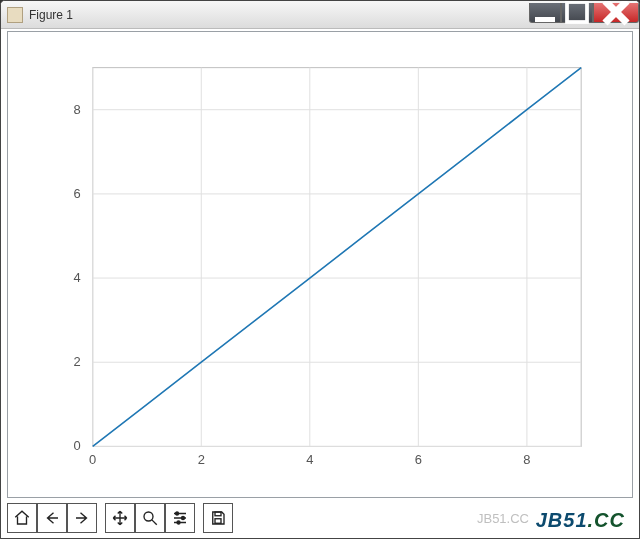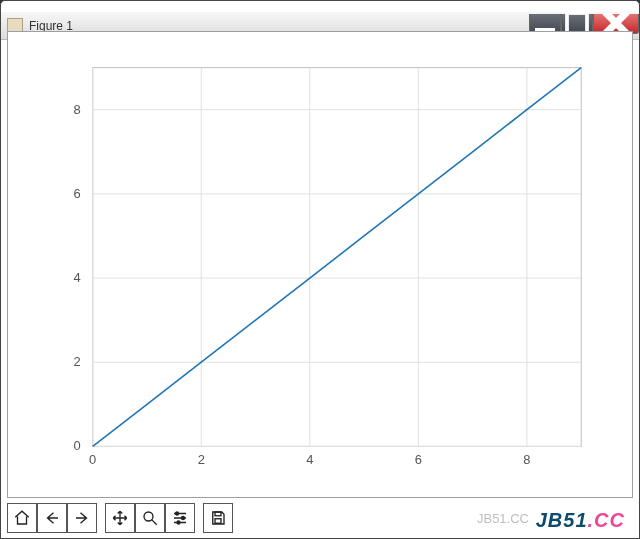--- a/index.html
+++ b/index.html
@@ -1,38 +1,38 @@
 <!DOCTYPE html>
 <html><head>
 <meta charset="utf-8">
 <style>
   html,body{margin:0;padding:0;font-family:"Segoe UI",Tahoma,sans-serif;font-size:12px;background:#333;}
   .window{width:640px;height:539px;position:relative;background:#fff;border:1px solid #444;border-radius:5px 5px 0 0;box-sizing:border-box;overflow:hidden;}
-  .titlebar{height:28px;background:linear-gradient(#f7f7f7,#dcdcdc);border-bottom:1px solid #bbb;display:flex;align-items:center;padding:0 0 0 6px;box-sizing:border-box;margin-top:11px;}
+  .titlebar{height:28px;background:linear-gradient(#f7f7f7,#dcdcdc);border-bottom:1px solid #bbb;display:flex;align-items:center;padding:0 0 0 6px;box-sizing:border-box;}
   .titlebar .app-icon{width:16px;height:16px;margin-right:6px;background:#e8dcc0;border:1px solid #b0a080;box-sizing:border-box;}
   .titlebar .title{flex:1;color:#333;font-size:12px;}
   .winbtns{display:flex;height:20px;margin-top:-4px;}
   .winbtn{width:32px;height:20px;margin-left:0;display:flex;align-items:center;justify-content:center;border:1px solid #666;border-top:none;box-sizing:border-box;font-size:12px;color:#fff;}
   .winbtn.min{background:linear-gradient(#6a6f78,#43474e);border-radius:0 0 0 3px;}
   .winbtn.max{background:linear-gradient(#6a6f78,#43474e);}
   .winbtn.close{background:linear-gradient(#e57373,#c62828);width:46px;border-radius:0 0 3px 0;}
   .content{position:absolute;top:30px;left:6px;right:6px;bottom:40px;background:#fff;border:1px solid #9aa0a6;}
   .plot-area{position:absolute;inset:0;}
   svg.plot{width:100%;height:100%;}
   .axis text{font-size:13px;fill:#555;}
   .grid line{stroke:#e0e0e0;stroke-width:1;}
   .frame rect{fill:none;stroke:#bfbfbf;stroke-width:1;}
   .series path{fill:none;stroke:#1f77b4;stroke-width:1.6;}
   .toolbar{position:absolute;left:6px;right:6px;bottom:4px;height:32px;display:flex;align-items:center;gap:0;background:transparent;}
   .tbtn{width:30px;height:30px;border:1px solid #555;background:#fff;display:flex;align-items:center;justify-content:center;box-sizing:border-box;}
   .tbtn svg{width:18px;height:18px;stroke:#222;fill:none;stroke-width:1.8;}
   .tgap{width:8px;}
   .watermark{position:absolute;right:14px;bottom:6px;font-weight:800;font-size:20px;font-style:italic;letter-spacing:1px;}
   .watermark .a{color:#0c4a6e;}
-  .watermark .b{color:#ec4899;}
+  .watermark .b{color:#14532d;}
   .wm2{position:absolute;right:110px;bottom:12px;color:#bfbfbf;font-size:13px;}
 </style>
 </head>
 <body>
 
 <div class="window">
 
   <div class="titlebar">
     <div class="app-icon"></div>
     <div class="title">Figure 1</div>

